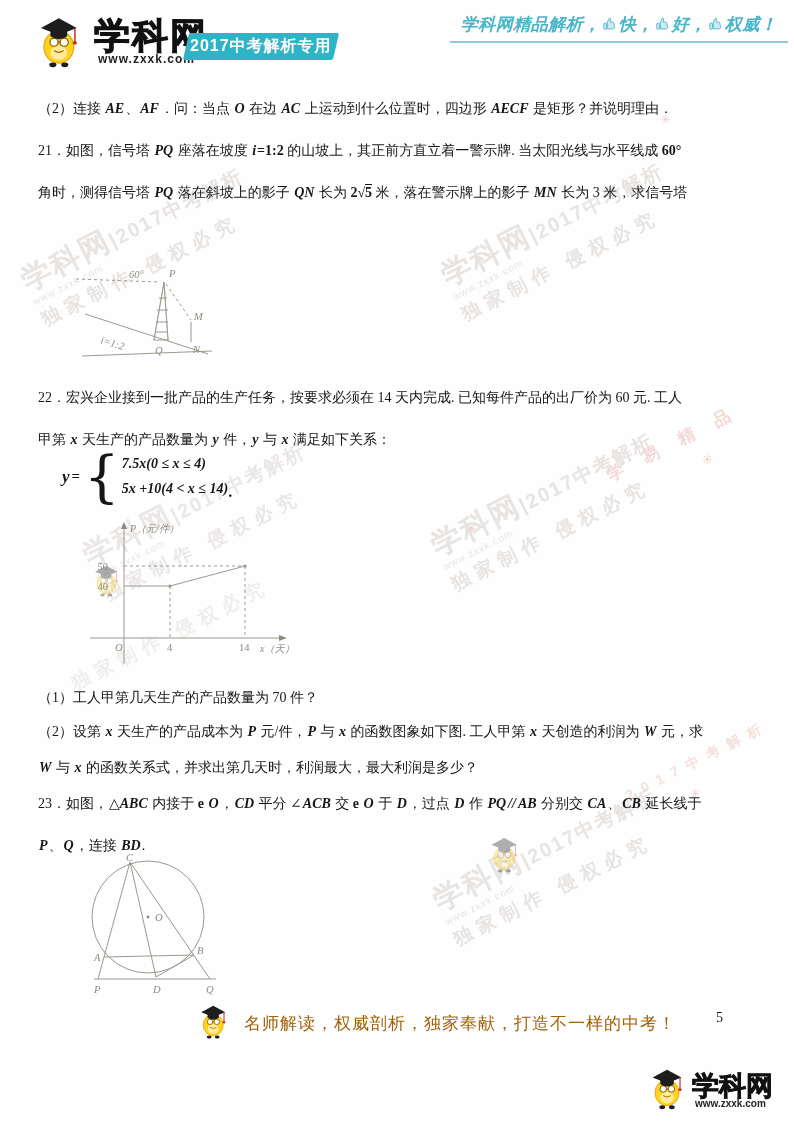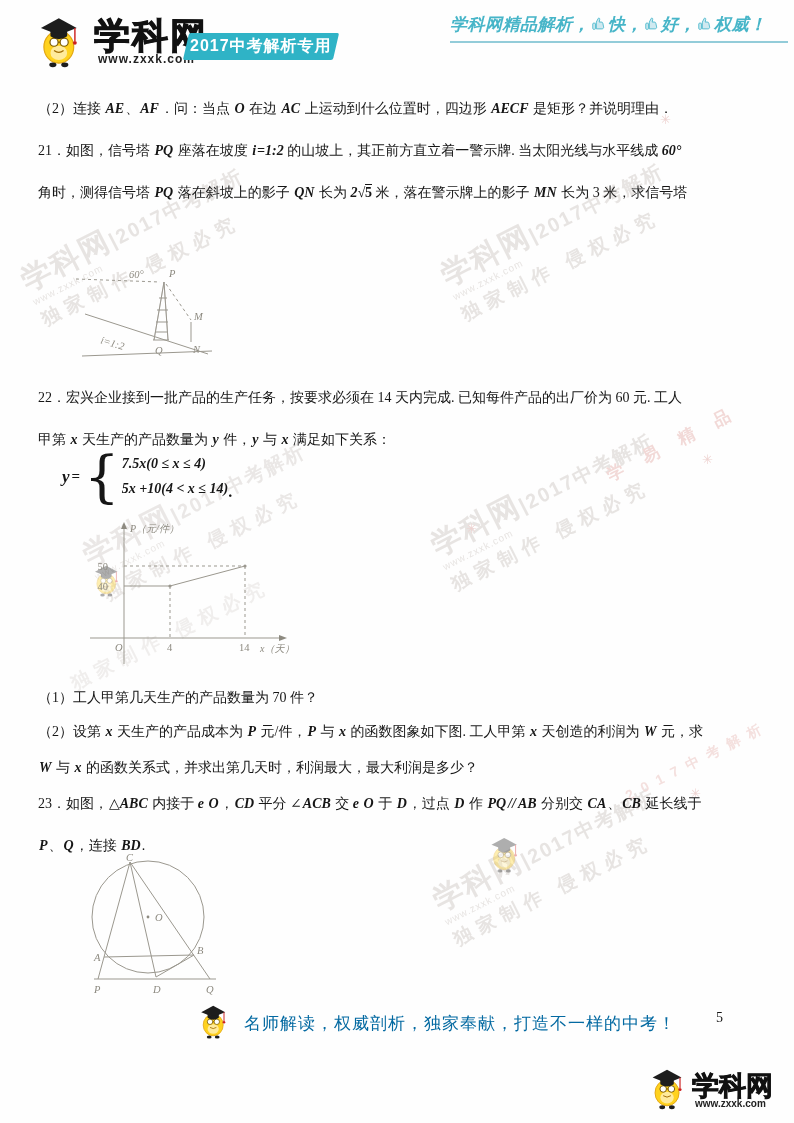--- a/index.html
+++ b/index.html
@@ -20,47 +20,47 @@
   .logo-name{position:absolute;left:94px;top:12px;font-size:36px;font-weight:900;letter-spacing:2px;
       z-index:2;font-family:"Liberation Sans",sans-serif;color:#111;-webkit-text-stroke:1px #111;}
   .logo-url{position:absolute;left:98px;top:52px;font-size:12px;font-weight:bold;z-index:2;
       font-family:"Liberation Sans",sans-serif;color:#222;letter-spacing:1px;}
   .logo-badge{position:absolute;left:186px;top:33px;width:150px;height:27px;background:#2fb3c6;
       transform:skewX(-13deg);z-index:2;display:flex;align-items:center;justify-content:center;
       border-radius:2px;}
   .logo-badge span{transform:skewX(13deg);color:#fff;font-weight:bold;font-size:16px;
       letter-spacing:1px;font-family:"Liberation Sans",sans-serif;}
   .hdr-right1{position:absolute;left:450px;top:13px;width:338px;z-index:2;color:#47b5c8;
-      font-weight:bold;font-size:17px;padding-bottom:5px;
+      font-weight:bold;font-size:17px;text-align:center;padding-bottom:5px;
       border-bottom:2px solid #93ccd9;font-style:italic;letter-spacing:.5px;}
   .hdr-right1 svg{vertical-align:-2px;margin:0 1px;}
   .hdr-right2{position:absolute;left:450px;top:47px;width:338px;z-index:2;color:#4b4b4b;
       font-weight:bold;font-size:15px;text-align:right;letter-spacing:1.5px;}
   
   .tline{position:absolute;left:38px;width:730px;font-size:14px;line-height:1.45;z-index:1;
       white-space:nowrap;}
   .seg-m{font-style:italic;font-weight:bold;padding:0 1px;}
-  .seg-b{font-weight:bold;font-style:italic;}
+  .seg-b{font-weight:bold;}
   .seg-br{font-weight:bold;border-top:1.5px solid #161616;line-height:1;}
   
   .formula{position:absolute;left:62px;top:452px;z-index:1;display:flex;align-items:center;}
   .f-y{font-style:italic;font-weight:bold;font-size:17px;}
   .f-eq{font-weight:bold;font-size:15px;margin:0 4px 0 2px;}
   .f-brace{font-size:56px;font-weight:400;line-height:.85;margin-right:2px;
       font-family:"DejaVu Serif",serif;}
   .f-cases span{display:block;font-weight:bold;font-style:italic;font-size:14px;line-height:1.75;}
   .f-dot{font-weight:bold;font-size:16px;align-self:flex-end;}
   
   .fig{position:absolute;z-index:1;}
   .fig line,.fig path,.fig polyline,.fig circle{fill:none;stroke:#9b988f;stroke-width:1;}
   .fig text{fill:#8d8a80;font-size:10.5px;font-style:italic;
       font-family:"Liberation Serif",serif;stroke:none;}
   .fig .dot{fill:#8d8a80;stroke:none;}
   
-  .footer-text{position:absolute;left:244px;top:1012px;font-size:17px;color:#0369a1;z-index:2;
+  .footer-text{position:absolute;left:244px;top:1012px;font-size:17px;color:#a16207;z-index:2;
       letter-spacing:1px;}
   .page-number{position:absolute;left:716px;top:1010px;font-size:14px;z-index:2;}
   .footer-mascot{position:absolute;left:198px;top:1000px;z-index:2;}
   .blogo-mascot{position:absolute;left:648px;top:1063px;z-index:2;}
   .blogo-name{position:absolute;left:692px;top:1068px;font-size:27px;font-weight:900;z-index:2;
       font-family:"Liberation Sans",sans-serif;color:#111;-webkit-text-stroke:.8px #111;}
   .blogo-url{position:absolute;left:695px;top:1098px;font-size:10px;font-weight:bold;z-index:2;
       font-family:"Liberation Sans",sans-serif;color:#222;}
 </style>
 </head>

